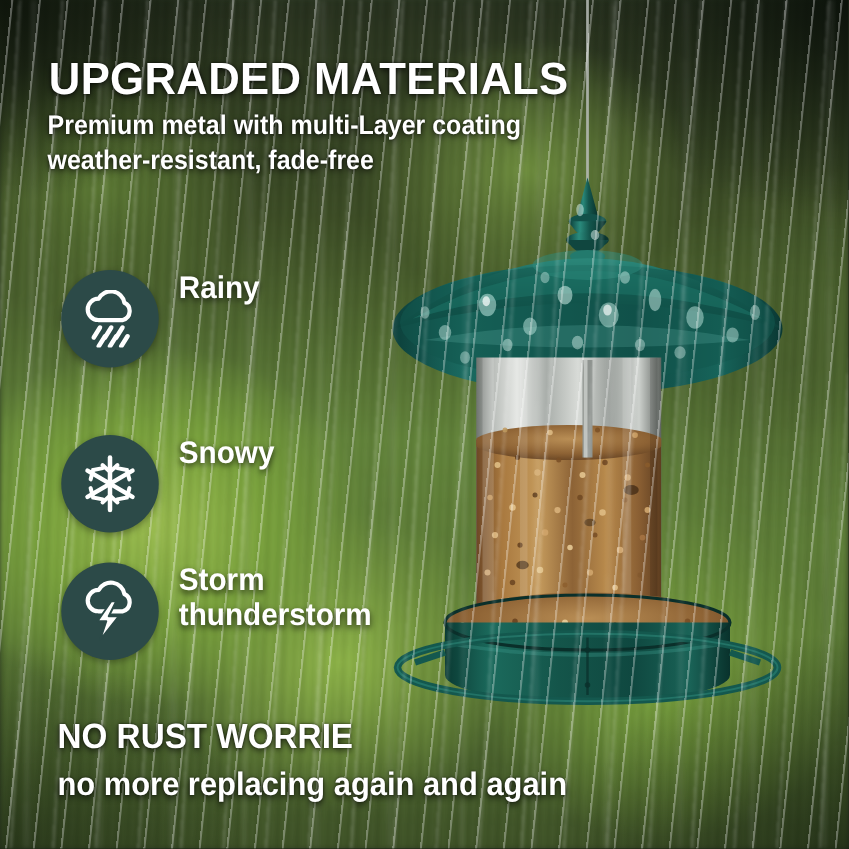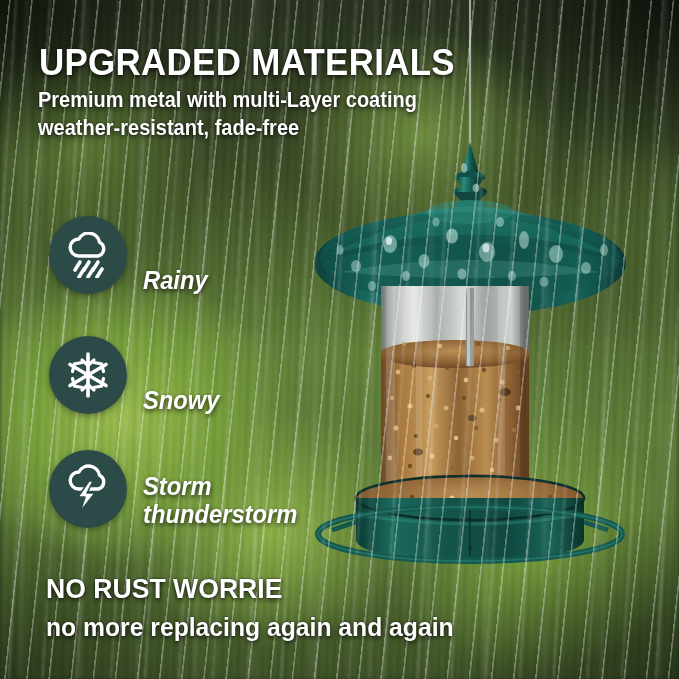--- a/index.html
+++ b/index.html
@@ -68,35 +68,35 @@
   #headline{
     left:39px;top:42px;font-size:36px;font-weight:bold;letter-spacing:.3px;
     transform:scaleX(.97);transform-origin:left top;
   }
   #sub-line-1{left:38px;top:88px;font-size:21.5px;font-weight:bold;transform:scaleX(.93);transform-origin:left top;}
   #sub-line-2{left:38px;top:116px;font-size:21.5px;font-weight:bold;transform:scaleX(.93);transform-origin:left top;}
   #footer-headline{left:46px;top:573px;font-size:28px;font-weight:bold;transform:scaleX(.95);transform-origin:left top;}
   #footer-sub{left:46px;top:612px;font-size:26px;font-weight:bold;transform:scaleX(.95);transform-origin:left top;}
 
   
-  .feature{position:absolute;left:49px;display:flex;align-items:flex-end;font-style:italic;}
+  .feature{position:absolute;left:49px;display:flex;align-items:flex-start;}
   .badge{
     width:78px;height:78px;border-radius:50%;
     background:#2c4a48;flex:0 0 78px;
     display:flex;align-items:center;justify-content:center;
     box-shadow:0 2px 6px rgba(0,0,0,.35);
   }
   .badge svg{display:block;}
   .feature-label{
     margin-left:16px;color:#fff;font-size:25px;font-weight:bold;
     line-height:1.12;text-shadow:0 2px 5px rgba(0,0,0,.75);
     transform:scaleX(.95);transform-origin:left center;
   }
   #feature-rainy{top:216px;}
-  #feature-snowy{top:336px;}
+  #feature-snowy{top:348px;}
   #feature-storm{top:450px;}
 
   
   #feeder{position:absolute;left:0;top:0;width:679px;height:679px;}
 </style>
 </head>
 <body>
 
 <div id="stage">
 

